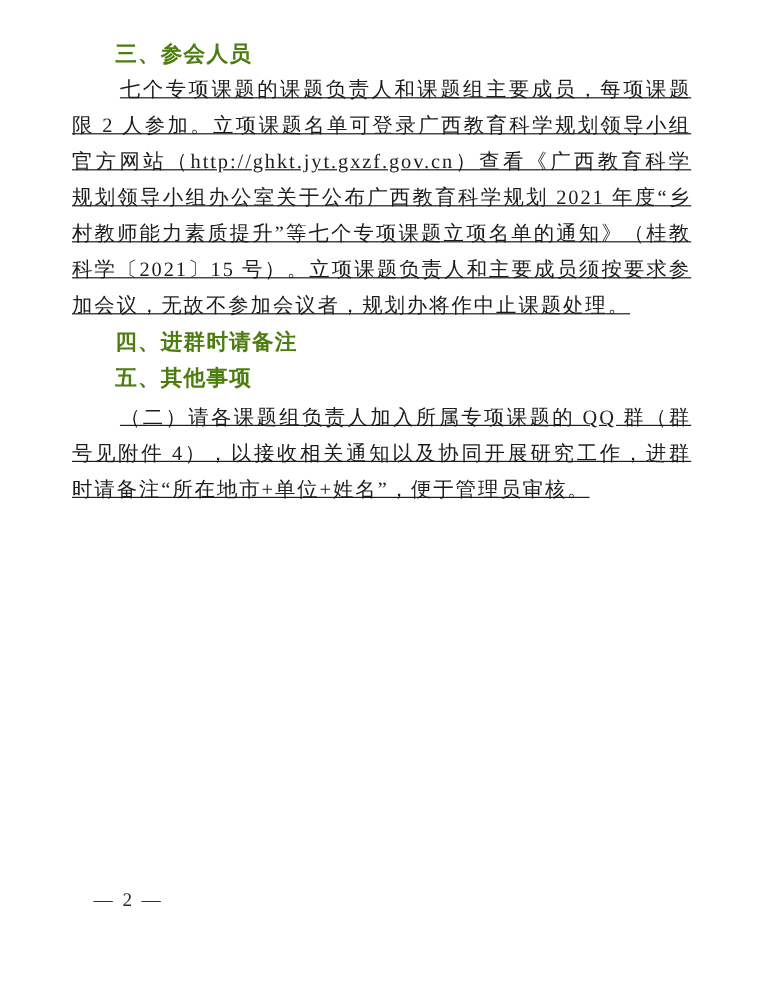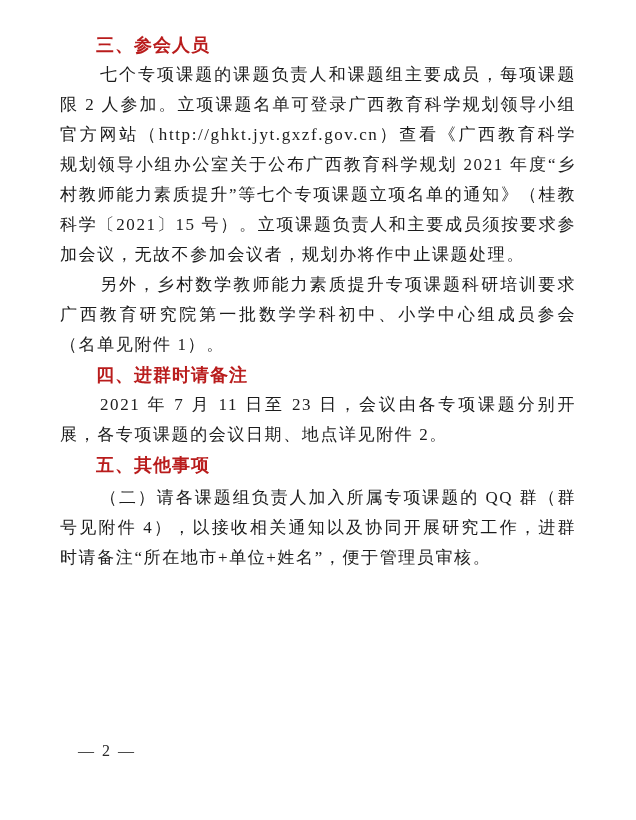--- a/index.html
+++ b/index.html
@@ -25,32 +25,33 @@
     width: 516px;
   }
   .section-heading {
     font-family: "Liberation Sans", "DejaVu Sans", sans-serif;
     font-weight: 700;
     font-size: 18px;
     line-height: 30px;
     letter-spacing: 1px;
     text-indent: 36px;
     margin: 0;
-    color: #b91c1c;
+    color: #4d7c0f;
   }
   .body-para {
     font-size: 17px;
     line-height: 30px;
     letter-spacing: 1.6px;
     text-align: justify;
     text-justify: inter-character;
     text-indent: 2.35em;
     margin: 0;
     word-break: break-all;
     overflow-wrap: anywhere;
+    text-decoration: underline;
   }
   .body-para.gap-sm { margin-top: 3px; }
   .body-para.gap-md { margin-top: 7px; }
   .page-number {
     position: absolute;
     left: 78px;
     top: 742px;
     font-size: 16px;
     letter-spacing: 2px;
     color: #2a2a2a;
@@ -58,24 +59,22 @@
   }
 </style>
 </head>
 <body>
 
 <div class="page">
   <div class="content">
 
     <h2 class="section-heading">三、参会人员</h2>
     <p class="body-para">七个专项课题的课题负责人和课题组主要成员，每项课题限 2 人参加。立项课题名单可登录广西教育科学规划领导小组官方网站（http://ghkt.jyt.gxzf.gov.cn）查看《广西教育科学规划领导小组办公室关于公布广西教育科学规划 2021 年度“乡村教师能力素质提升”等七个专项课题立项名单的通知》（桂教科学〔2021〕15 号）。立项课题负责人和主要成员须按要求参加会议，无故不参加会议者，规划办将作中止课题处理。</p>
-    <p class="body-para">另外，乡村数学教师能力素质提升专项课题科研培训要求广西教育研究院第一批数学学科初中、小学中心组成员参会（名单见附件 1）。</p>
 
     <h2 class="section-heading">四、进群时请备注</h2>
-    <p class="body-para">2021 年 7 月 11 日至 23 日，会议由各专项课题分别开展，各专项课题的会议日期、地点详见附件 2。</p>
 
     <h2 class="section-heading">五、其他事项</h2>
     <p class="body-para gap-sm">（二）请各课题组负责人加入所属专项课题的 QQ 群（群号见附件 4），以接收相关通知以及协同开展研究工作，进群时请备注“所在地市+单位+姓名”，便于管理员审核。</p>
 
   </div>
 
   <div class="page-number">— 2 —</div>
 </div>
 
 </body></html>

